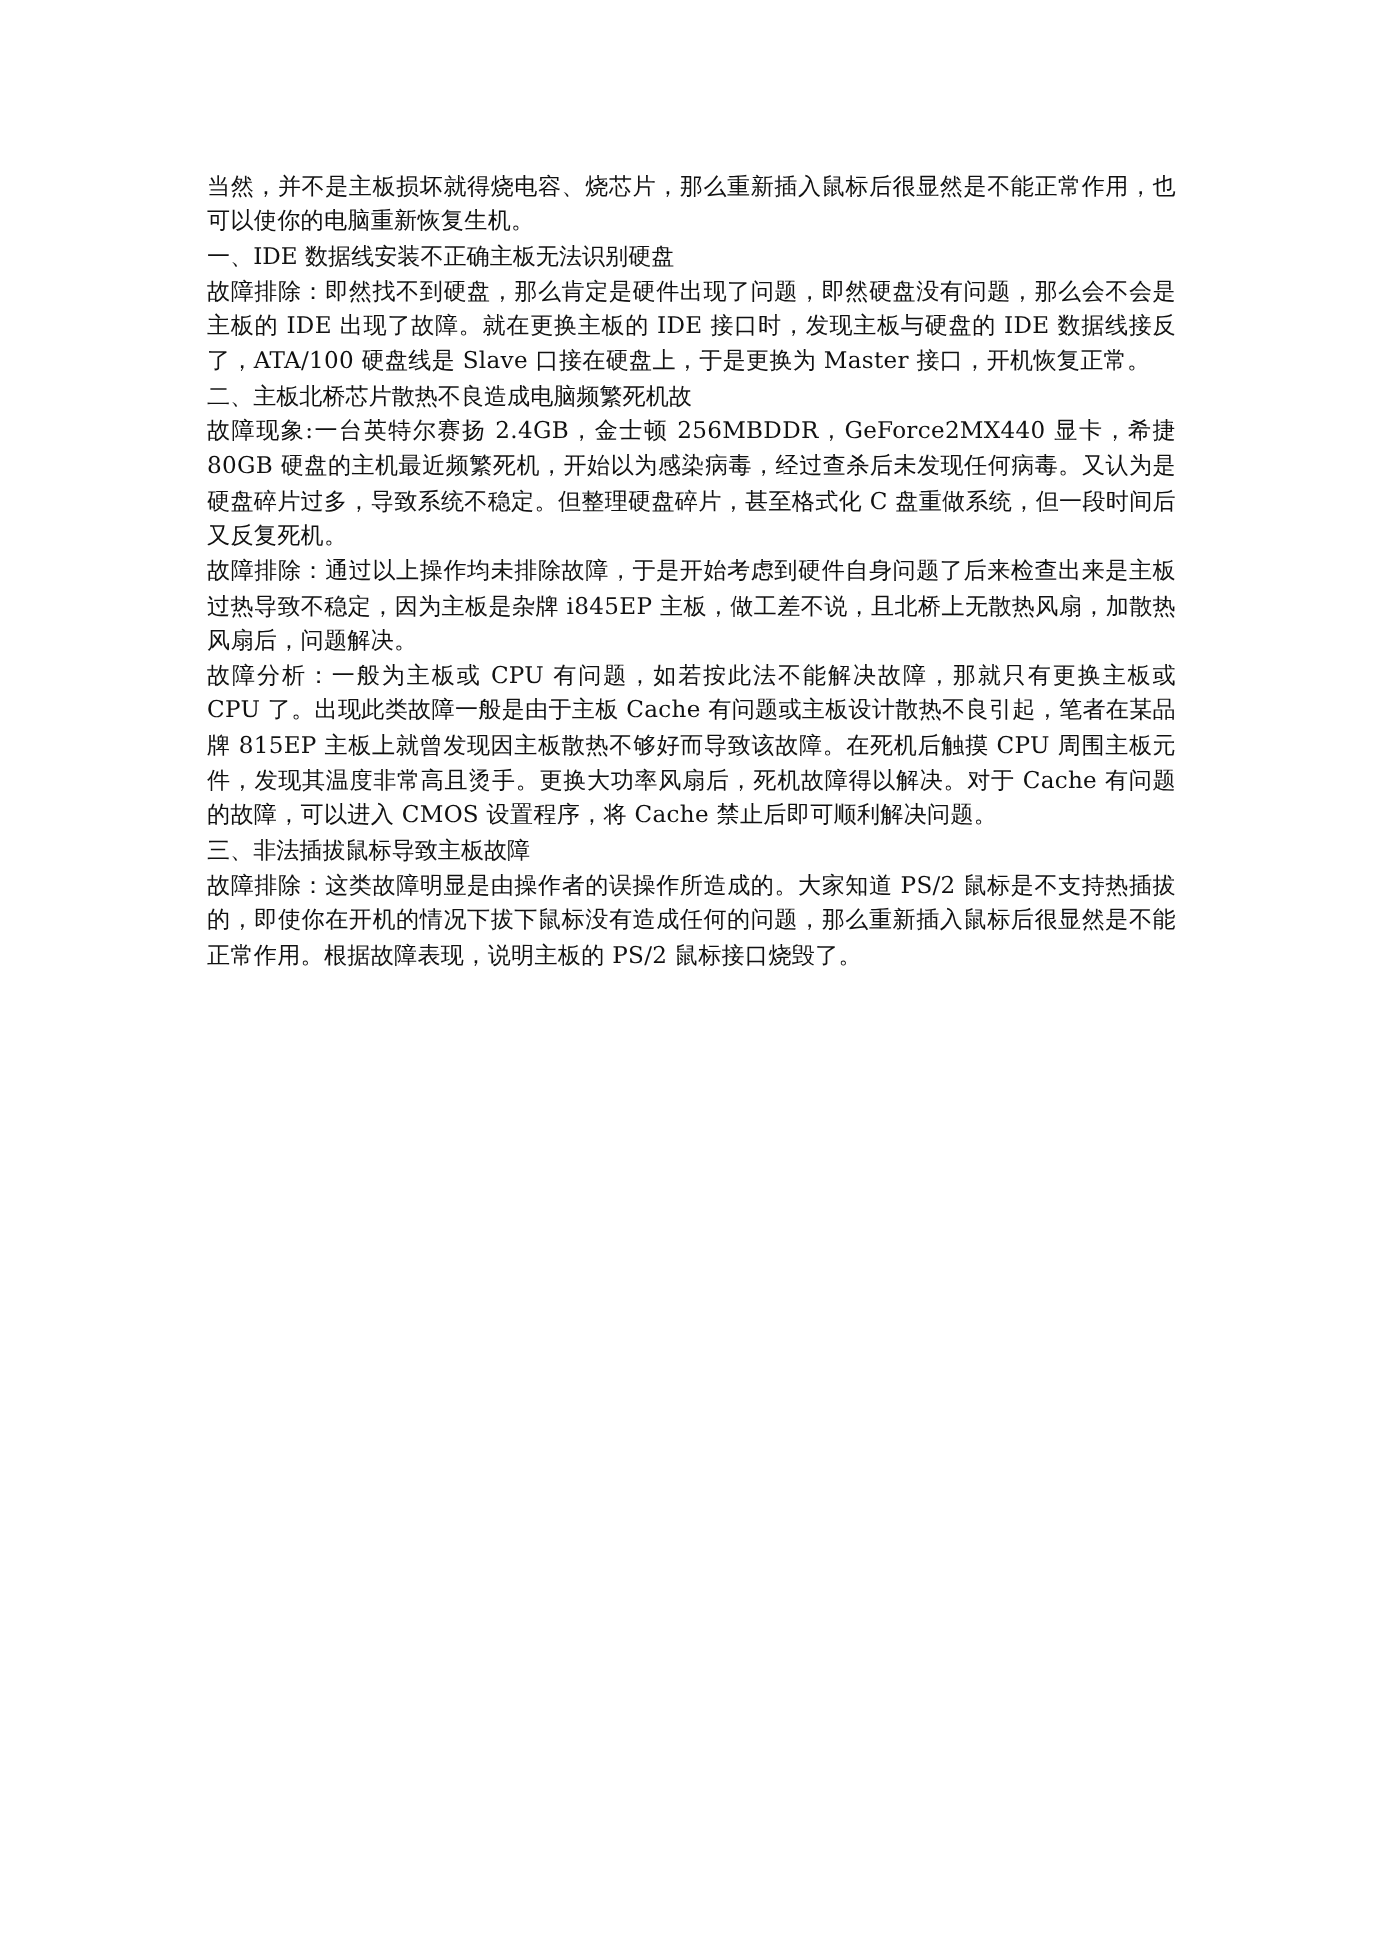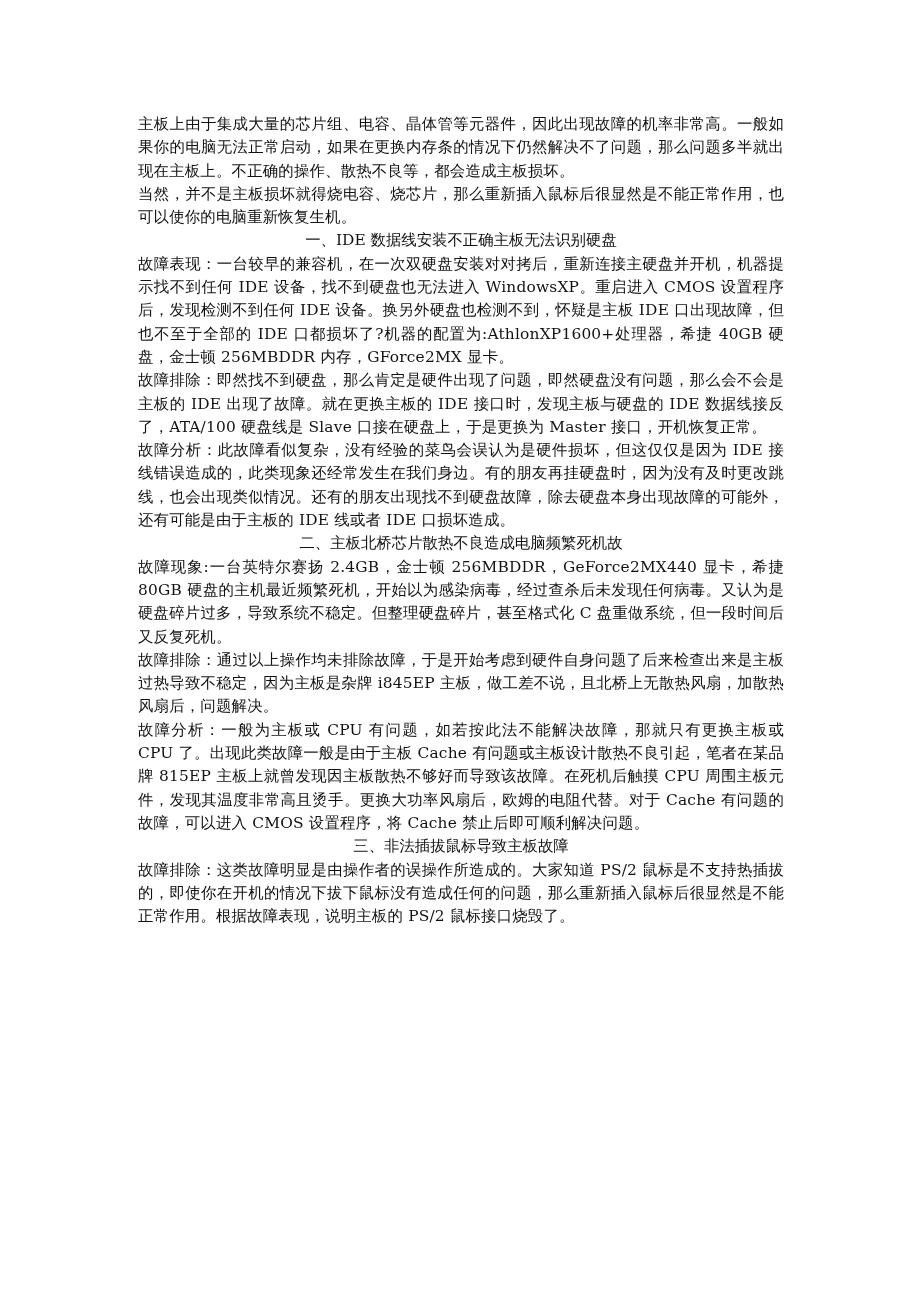--- a/index.html
+++ b/index.html
@@ -13,31 +13,28 @@
     font-size: 15.4px;
     line-height: 23.3px;
     color: #111111;
   }
   .para {
     margin: 0;
     text-align: justify;
     text-align-last: left;
     letter-spacing: 0.2px;
   }
-  .heading { margin: 0; text-align: center; }
+  .heading { margin: 0; }
 </style>
 </head>
 <body>
 
 <div class="page">
-  <p class="para">主板上由于集成大量的芯片组、电容、晶体管等元器件，因此出现故障的机率非常高。一般如果你的电脑无法正常启动，如果在更换内存条的情况下仍然解决不了问题，那么问题多半就出现在主板上。不正确的操作、散热不良等，都会造成主板损坏。</p>
   <p class="para">当然，并不是主板损坏就得烧电容、烧芯片，那么重新插入鼠标后很显然是不能正常作用，也可以使你的电脑重新恢复生机。</p>
   <p class="heading">一、IDE 数据线安装不正确主板无法识别硬盘</p>
-  <p class="para">故障表现：一台较早的兼容机，在一次双硬盘安装对对拷后，重新连接主硬盘并开机，机器提示找不到任何 IDE 设备，找不到硬盘也无法进入 WindowsXP。重启进入 CMOS 设置程序后，发现检测不到任何 IDE 设备。换另外硬盘也检测不到，怀疑是主板 IDE 口出现故障，但也不至于全部的 IDE 口都损坏了?机器的配置为:AthlonXP1600+处理器，希捷 40GB 硬盘，金士顿 256MBDDR 内存，GForce2MX 显卡。</p>
   <p class="para">故障排除：即然找不到硬盘，那么肯定是硬件出现了问题，即然硬盘没有问题，那么会不会是主板的 IDE 出现了故障。就在更换主板的 IDE 接口时，发现主板与硬盘的 IDE 数据线接反了，ATA/100 硬盘线是 Slave 口接在硬盘上，于是更换为 Master 接口，开机恢复正常。</p>
-  <p class="para">故障分析：此故障看似复杂，没有经验的菜鸟会误认为是硬件损坏，但这仅仅是因为 IDE 接线错误造成的，此类现象还经常发生在我们身边。有的朋友再挂硬盘时，因为没有及时更改跳线，也会出现类似情况。还有的朋友出现找不到硬盘故障，除去硬盘本身出现故障的可能外，还有可能是由于主板的 IDE 线或者 IDE 口损坏造成。</p>
   <p class="heading">二、主板北桥芯片散热不良造成电脑频繁死机故</p>
   <p class="para">故障现象:一台英特尔赛扬 2.4GB，金士顿 256MBDDR，GeForce2MX440 显卡，希捷 80GB 硬盘的主机最近频繁死机，开始以为感染病毒，经过查杀后未发现任何病毒。又认为是硬盘碎片过多，导致系统不稳定。但整理硬盘碎片，甚至格式化 C 盘重做系统，但一段时间后又反复死机。</p>
   <p class="para">故障排除：通过以上操作均未排除故障，于是开始考虑到硬件自身问题了后来检查出来是主板过热导致不稳定，因为主板是杂牌 i845EP 主板，做工差不说，且北桥上无散热风扇，加散热风扇后，问题解决。</p>
-  <p class="para">故障分析：一般为主板或 CPU 有问题，如若按此法不能解决故障，那就只有更换主板或 CPU 了。出现此类故障一般是由于主板 Cache 有问题或主板设计散热不良引起，笔者在某品牌 815EP 主板上就曾发现因主板散热不够好而导致该故障。在死机后触摸 CPU 周围主板元件，发现其温度非常高且烫手。更换大功率风扇后，欧姆的电阻代替。对于 Cache 有问题的故障，可以进入 CMOS 设置程序，将 Cache 禁止后即可顺利解决问题。</p>
+  <p class="para">故障分析：一般为主板或 CPU 有问题，如若按此法不能解决故障，那就只有更换主板或 CPU 了。出现此类故障一般是由于主板 Cache 有问题或主板设计散热不良引起，笔者在某品牌 815EP 主板上就曾发现因主板散热不够好而导致该故障。在死机后触摸 CPU 周围主板元件，发现其温度非常高且烫手。更换大功率风扇后，死机故障得以解决。对于 Cache 有问题的故障，可以进入 CMOS 设置程序，将 Cache 禁止后即可顺利解决问题。</p>
   <p class="heading">三、非法插拔鼠标导致主板故障</p>
   <p class="para">故障排除：这类故障明显是由操作者的误操作所造成的。大家知道 PS/2 鼠标是不支持热插拔的，即使你在开机的情况下拔下鼠标没有造成任何的问题，那么重新插入鼠标后很显然是不能正常作用。根据故障表现，说明主板的 PS/2 鼠标接口烧毁了。</p>
 </div>
 
 </body></html>

